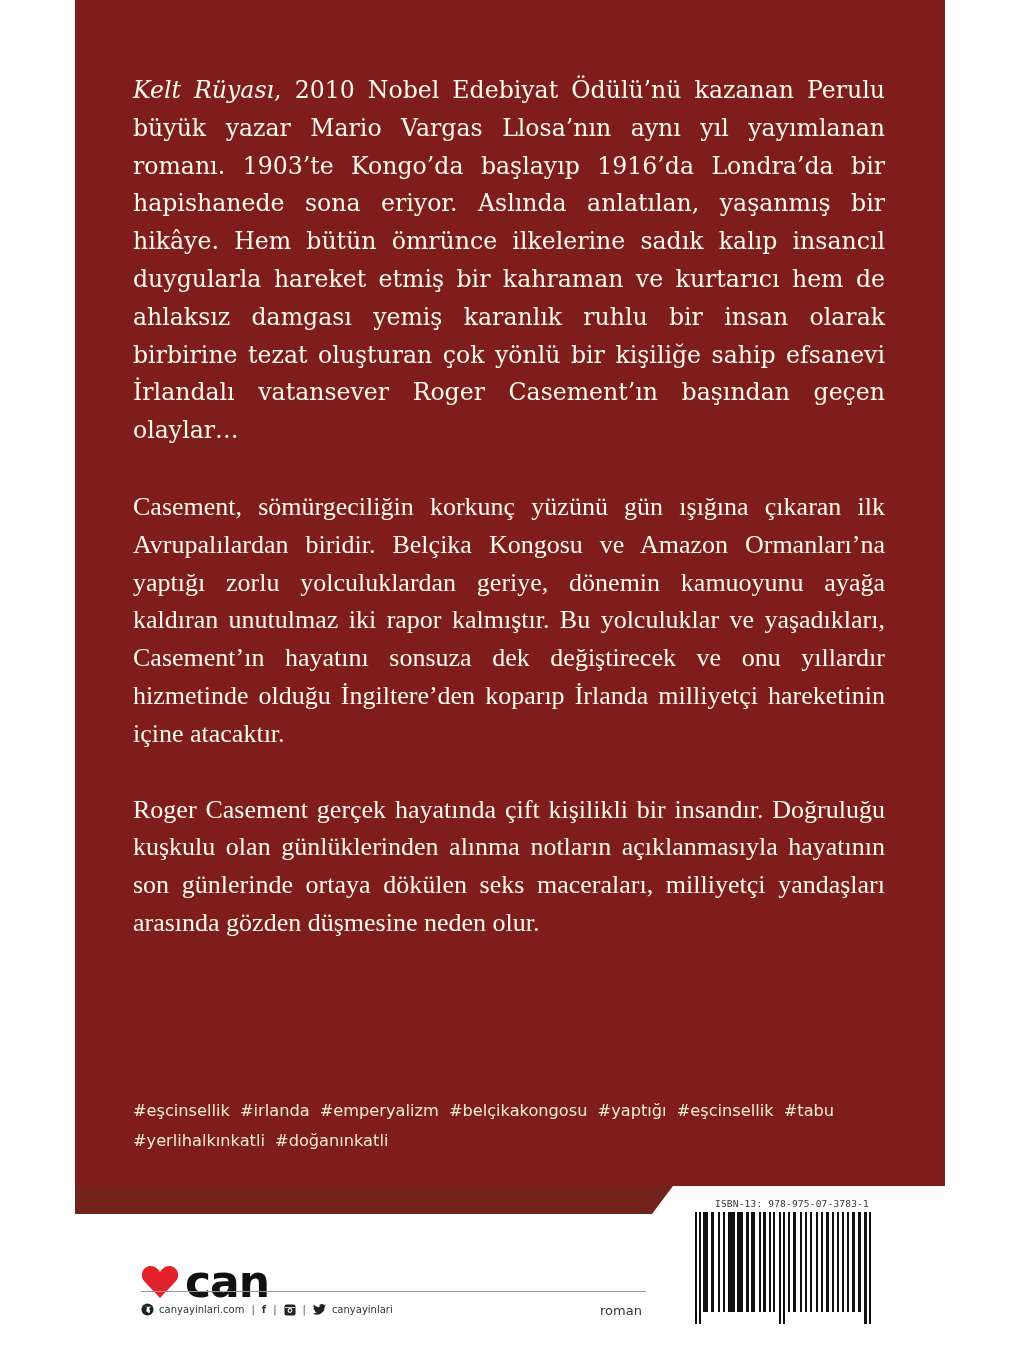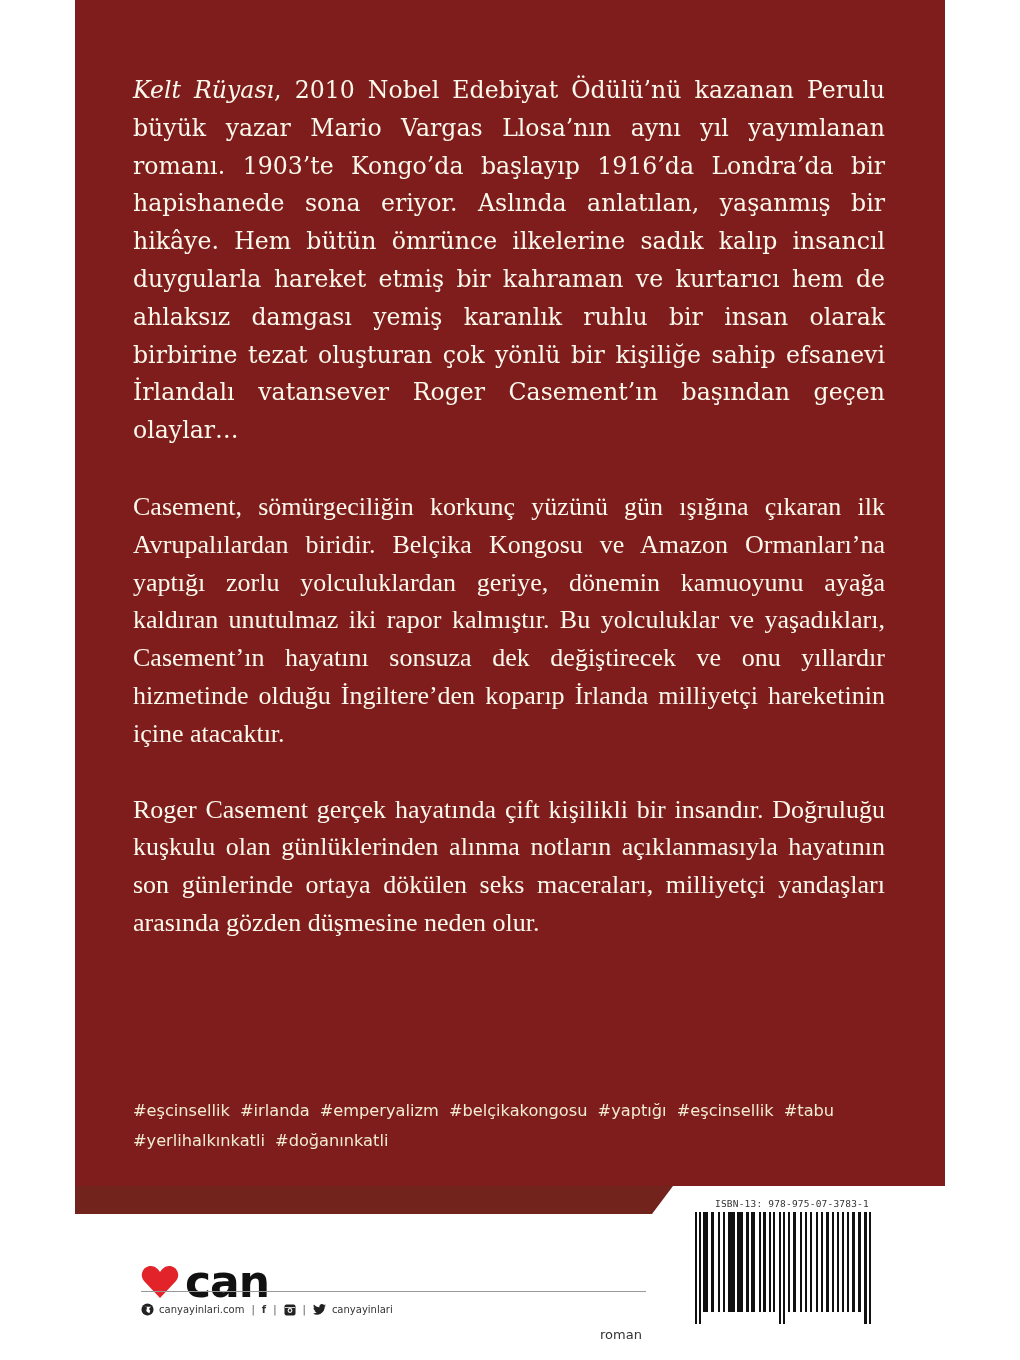--- a/index.html
+++ b/index.html
@@ -17,21 +17,21 @@
   .tags span { margin-right: 5px; }
   .redband { position: absolute; left: 0; top: 1186px; width: 600px; height: 28px; background: #72231c;
              clip-path: polygon(0 0, 598px 0, 577px 28px, 0 28px); border-bottom: 1px solid #5c1812; }
   .logo { position: absolute; left: 66px; top: 1238px; display: flex; align-items: center; margin-top: 24px; }
   .logo-text { font-family: "DejaVu Sans", sans-serif; font-weight: bold; font-size: 44px; color: #111;
                letter-spacing: -1px; margin-left: 6px; line-height: 40px; }
   .rule { position: absolute; left: 66px; top: 1291px; width: 505px; height: 1px; background: #999; }
   .social { position: absolute; left: 66px; top: 1303px; display: flex; align-items: center;
             font-family: "DejaVu Sans", sans-serif; font-size: 10px; color: #333; }
   .social .sep { margin: 0 7px; color: #555; }
-  .genre { position: absolute; left: 525px; top: 1303px; font-family: "DejaVu Sans", sans-serif; font-size: 13px; color: #333; margin-top: 24px; }
+  .genre { position: absolute; left: 525px; top: 1303px; font-family: "DejaVu Sans", sans-serif; font-size: 13px; color: #333; }
   .isbn { position: absolute; left: 640px; top: 1198px; font-family: "DejaVu Sans Mono", monospace; font-size: 9.5px; color: #333; letter-spacing: 0.2px; }
   .barcode { position: absolute; left: 614px; top: 1212px; width: 190px; height: 112px; }
   .ean { position: absolute; left: 600px; top: 1303px; font-family: "DejaVu Sans", sans-serif; font-size: 24px; color: #111; letter-spacing: 1px; background: transparent; }
 </style>
 </head>
 <body>
 
 <div class="cover">
   <div class="olive">
     <div class="blurb">

